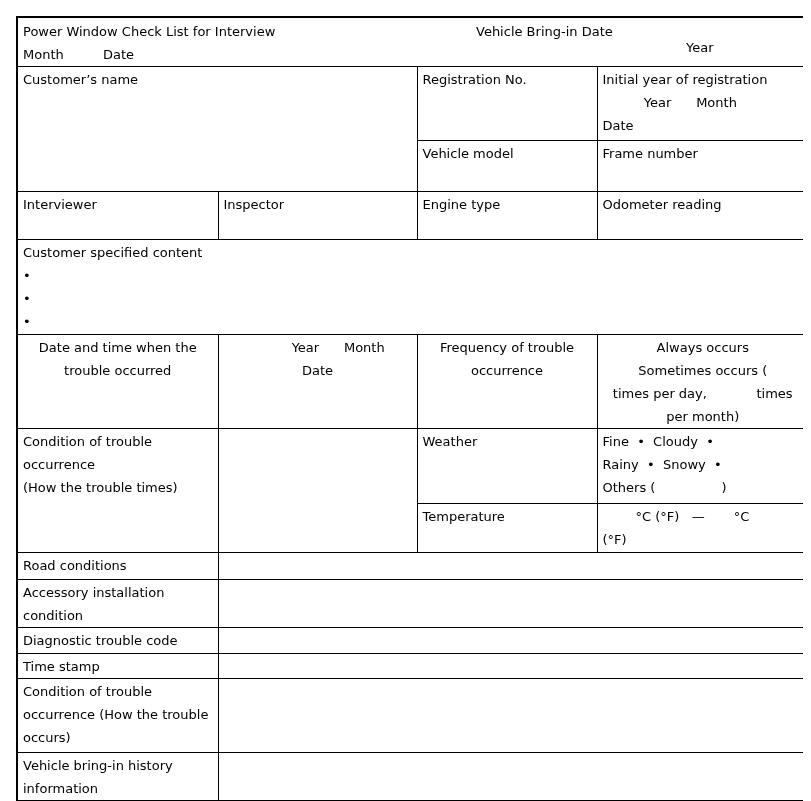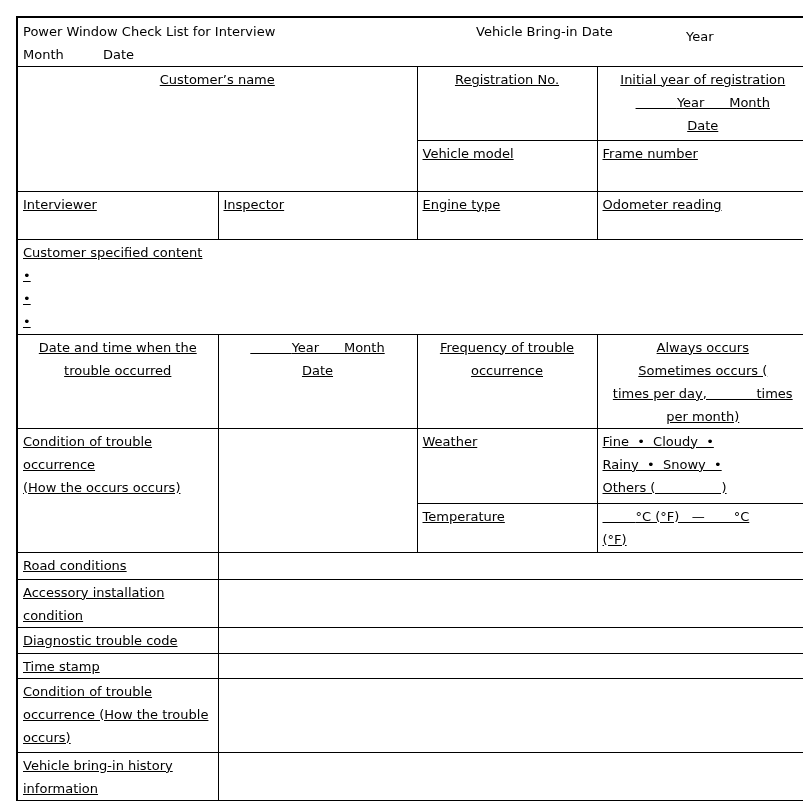--- a/index.html
+++ b/index.html
@@ -8,51 +8,50 @@
     background: #ffffff;
     font-family: "DejaVu Sans", "Liberation Sans", sans-serif;
     font-size: 13px;
     color: #000000;
   }
   table.checklist {
     border-collapse: collapse;
     table-layout: fixed;
     width: 792px;
     border: 2px solid #000;
-    text-decoration: underline;
   }
   table.checklist td {
     border: 1px solid #000;
     vertical-align: top;
     padding: 1px 5px 0 5px;
     line-height: 23px;
     overflow: hidden;
   }
   .pre { white-space: pre-wrap; }
   
   tr.r1  { height: 49px; }
-  tr.r2a { height: 74px; text-align: center; }
+  tr.r2a { height: 74px; }
   tr.r2b { height: 51px; }
   tr.r3  { height: 48px; }
   tr.r4  { height: 95px; }
   tr.r5  { height: 93px; text-align: center; }
   tr.r6a { height: 75px; padding-left: 26px; }
   tr.r6b { height: 49px; }
   tr.r7  { height: 27px; margin-left: 8px; }
   tr.r8  { height: 48px; }
   tr.r9  { height: 26px; padding-left: 17px; }
   tr.r10 { height: 25px; }
   tr.r11 { height: 74px; }
   tr.r12 { height: 48px; margin-top: 31px; }
   
   td.header-cell { position: relative; padding: 0; }
   td.header-cell span { position: absolute; white-space: nowrap; }
   .h-title   { left: 5px;   top: 2px; }
   .h-bringin { left: 458px; top: 2px; text-align: right; }
-  .h-year    { left: 668px; top: 7px; }
+  .h-year    { left: 668px; top: 18px; }
   .h-month   { left: 5px;   top: 25px; }
   .h-date    { left: 85px;  top: 25px; }
 </style>
 </head>
 <body>
 
 <table class="checklist">
   <colgroup>
     <col style="width:201px">
     <col style="width:199px">
@@ -112,21 +111,21 @@
       <div class="pre">Always occurs</div>
       <div class="pre">Sometimes occurs (</div>
       <div class="pre">times per day,            times</div>
       <div class="pre">per month)</div>
     </td>
   </tr>
 
   <tr class="r6a">
     <td rowspan="2">
       <div>Condition of trouble occurrence</div>
-      <div>(How the occurs occurs)</div>
+      <div>(How the trouble times)</div>
     </td>
     <td rowspan="2"></td>
     <td>Weather</td>
     <td>
       <div class="pre">Fine  •  Cloudy  •</div>
       <div class="pre">Rainy  •  Snowy  •</div>
       <div class="pre">Others (                )</div>
     </td>
   </tr>
   <tr class="r6b">

